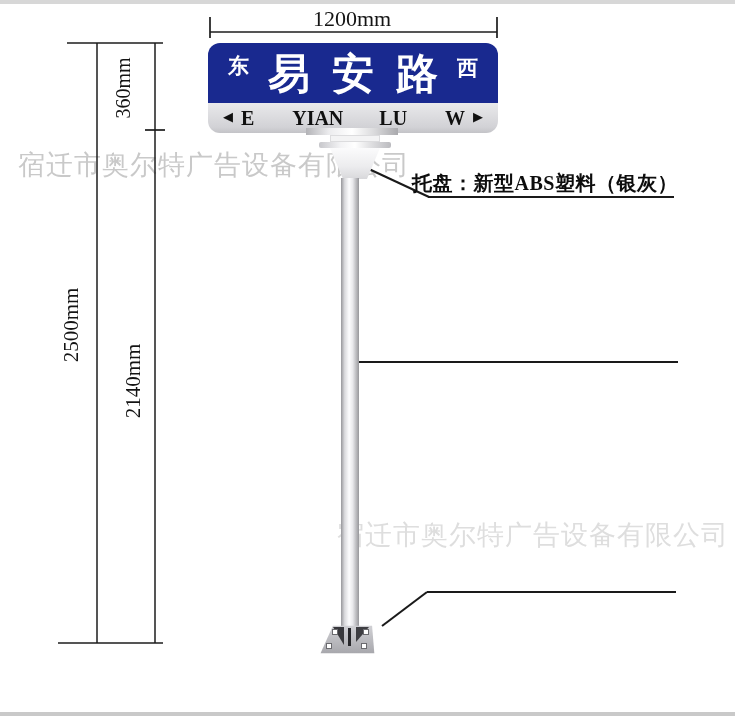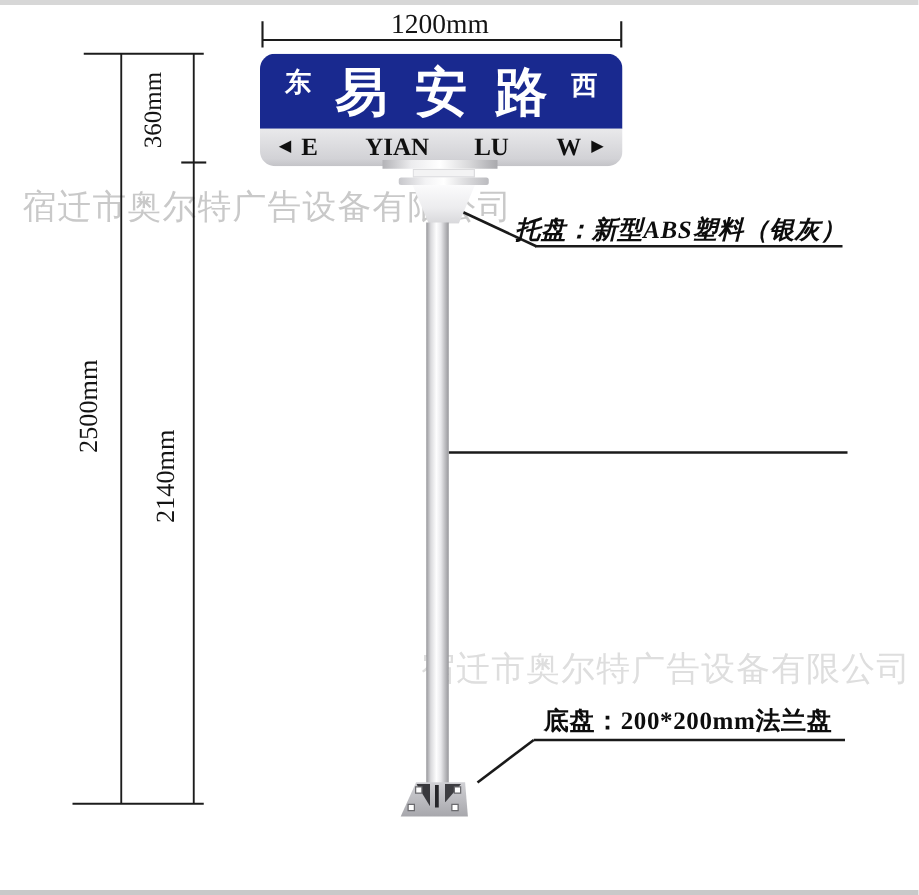--- a/index.html
+++ b/index.html
@@ -102,21 +102,21 @@
     box-shadow:0 0 0 1px #6a6a6e;z-index:4;
   }
   .hole-tl{left:333px;top:630px;} .hole-tr{left:364px;top:630px;}
   .hole-bl{left:327px;top:644px;} .hole-br{left:362px;top:644px;}
 
   
   .callout{
     position:absolute;z-index:4;color:#0d0d0d;font-weight:700;
     font-size:20px;white-space:nowrap;letter-spacing:0.5px;
   }
-  .callout-tray{left:412px;top:170px;font-style:italic;}
+  .callout-tray{left:412px;top:170px;}
   .callout-pole{left:424px;top:337px;}
   .callout-base{left:435px;top:563px;}
 </style>
 </head>
 <body>
 
 <div class="canvas">
 
   <div class="edge-strip edge-top"></div>
   <div class="edge-strip edge-bottom"></div>
@@ -180,15 +180,14 @@
   <div class="metal base-plate"></div>
   <div class="metal gusset-left"></div>
   <div class="metal gusset-right"></div>
   <div class="metal pole-slot"></div>
   <div class="bolt-hole hole-tl"></div>
   <div class="bolt-hole hole-tr"></div>
   <div class="bolt-hole hole-bl"></div>
   <div class="bolt-hole hole-br"></div>
 
   <div class="callout callout-tray">托盘：新型ABS塑料（银灰）</div>
-  <div class="callout callout-base">底盘：200*200mm法兰盘</div>
 
 </div>
 
 </body></html>

